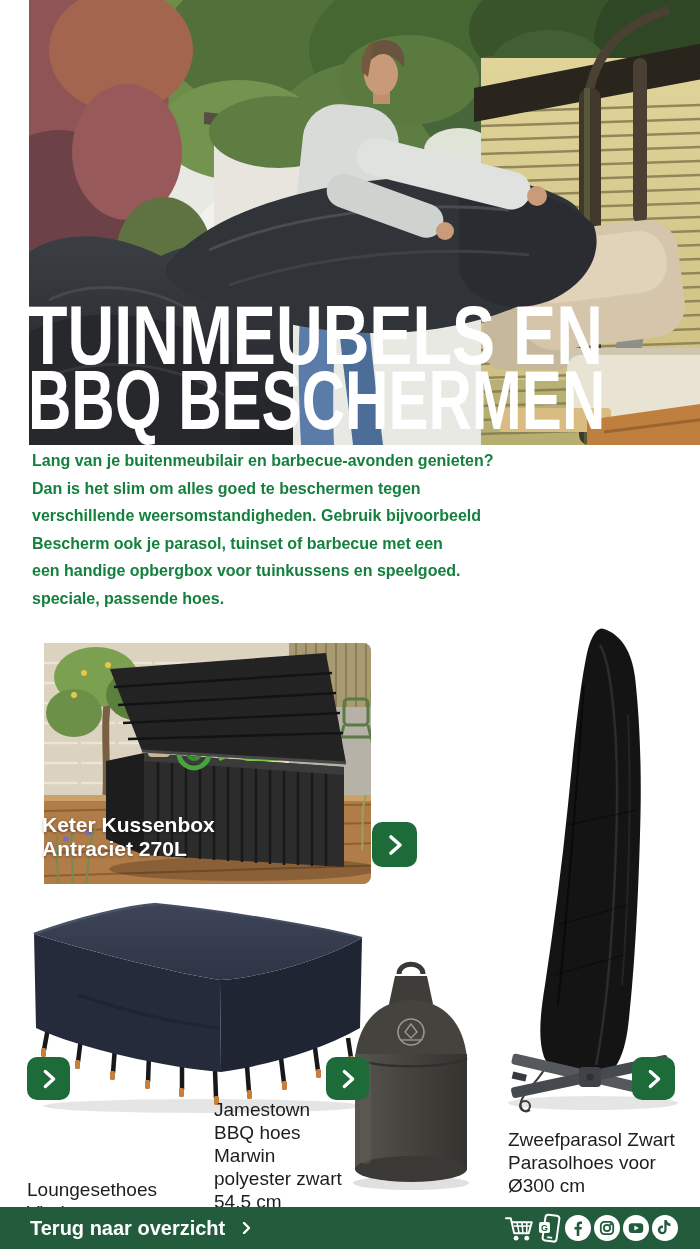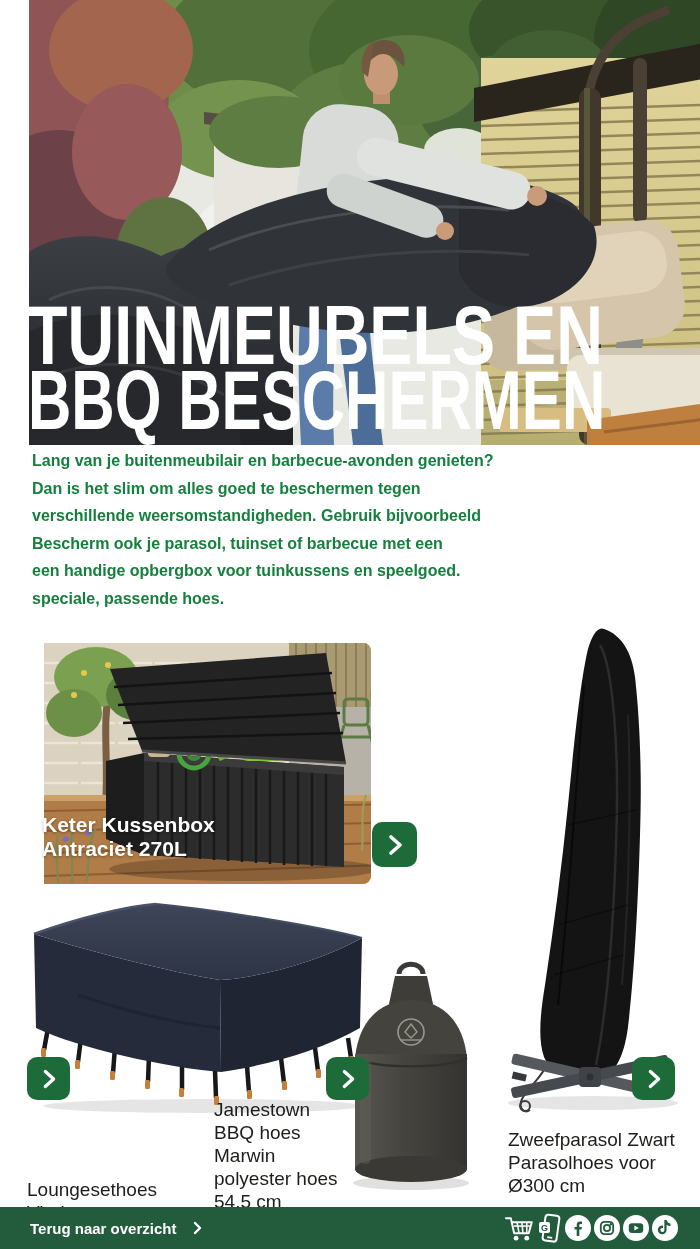--- a/index.html
+++ b/index.html
@@ -45,21 +45,21 @@
   .plabel{position:absolute;color:#1d1d1b;font-weight:normal;font-size:19px;
           line-height:23px;white-space:nowrap;}
   .plabel-lounge{left:27px;top:1178px;}
   .plabel-bbq{left:214px;top:1098px;}
   .plabel-parasol{left:508px;top:1128px;}
 
   
   .footer{position:absolute;left:0;top:1207px;width:700px;height:42px;background:#235c3c;
           display:flex;align-items:center;}
   .back-link{display:flex;align-items:center;margin-left:30px;cursor:pointer;}
-  .back-link .txt{color:#fff;font-weight:bold;font-size:15px;}
+  .back-link .txt{color:#fff;font-weight:bold;font-size:20px;}
   .back-link svg{margin-left:16px;display:block;}
   .foot-icons{margin-left:auto;margin-right:22px;display:flex;align-items:center;gap:3px;}
   .foot-icons .ic{display:flex;align-items:center;justify-content:center;cursor:pointer;}
 </style>
 </head>
 <body>
 
 <div class="page">
 
   <div class="hero">
@@ -403,21 +403,21 @@
   </div>
   <div class="cta cta-bbq">
     <svg width="24" height="24" viewBox="0 0 26 26">
       <polyline points="9,5 18,13 9,21" fill="none" stroke="#fff" stroke-width="3.6" stroke-linecap="round" stroke-linejoin="round"></polyline>
     </svg>
   </div>
   <div class="plabel plabel-bbq">
     <div>Jamestown</div>
     <div>BBQ hoes</div>
     <div>Marwin</div>
-    <div>polyester hoes</div>
+    <div>polyester zwart</div>
     <div>54.5 cm</div>
   </div>
 
   <div class="img-parasol">
     <svg viewBox="0 0 205 495">
       <ellipse cx="105" cy="478" rx="85" ry="7" fill="#000" opacity=".10"></ellipse>
 
       <path d="M60,438 C52,455 40,462 34,474 C30,483 36,489 42,485" stroke="#3c3c3c" stroke-width="2" fill="none"></path>
       <circle cx="37" cy="481" r="5" stroke="#3c3c3c" stroke-width="2" fill="none"></circle>
 

